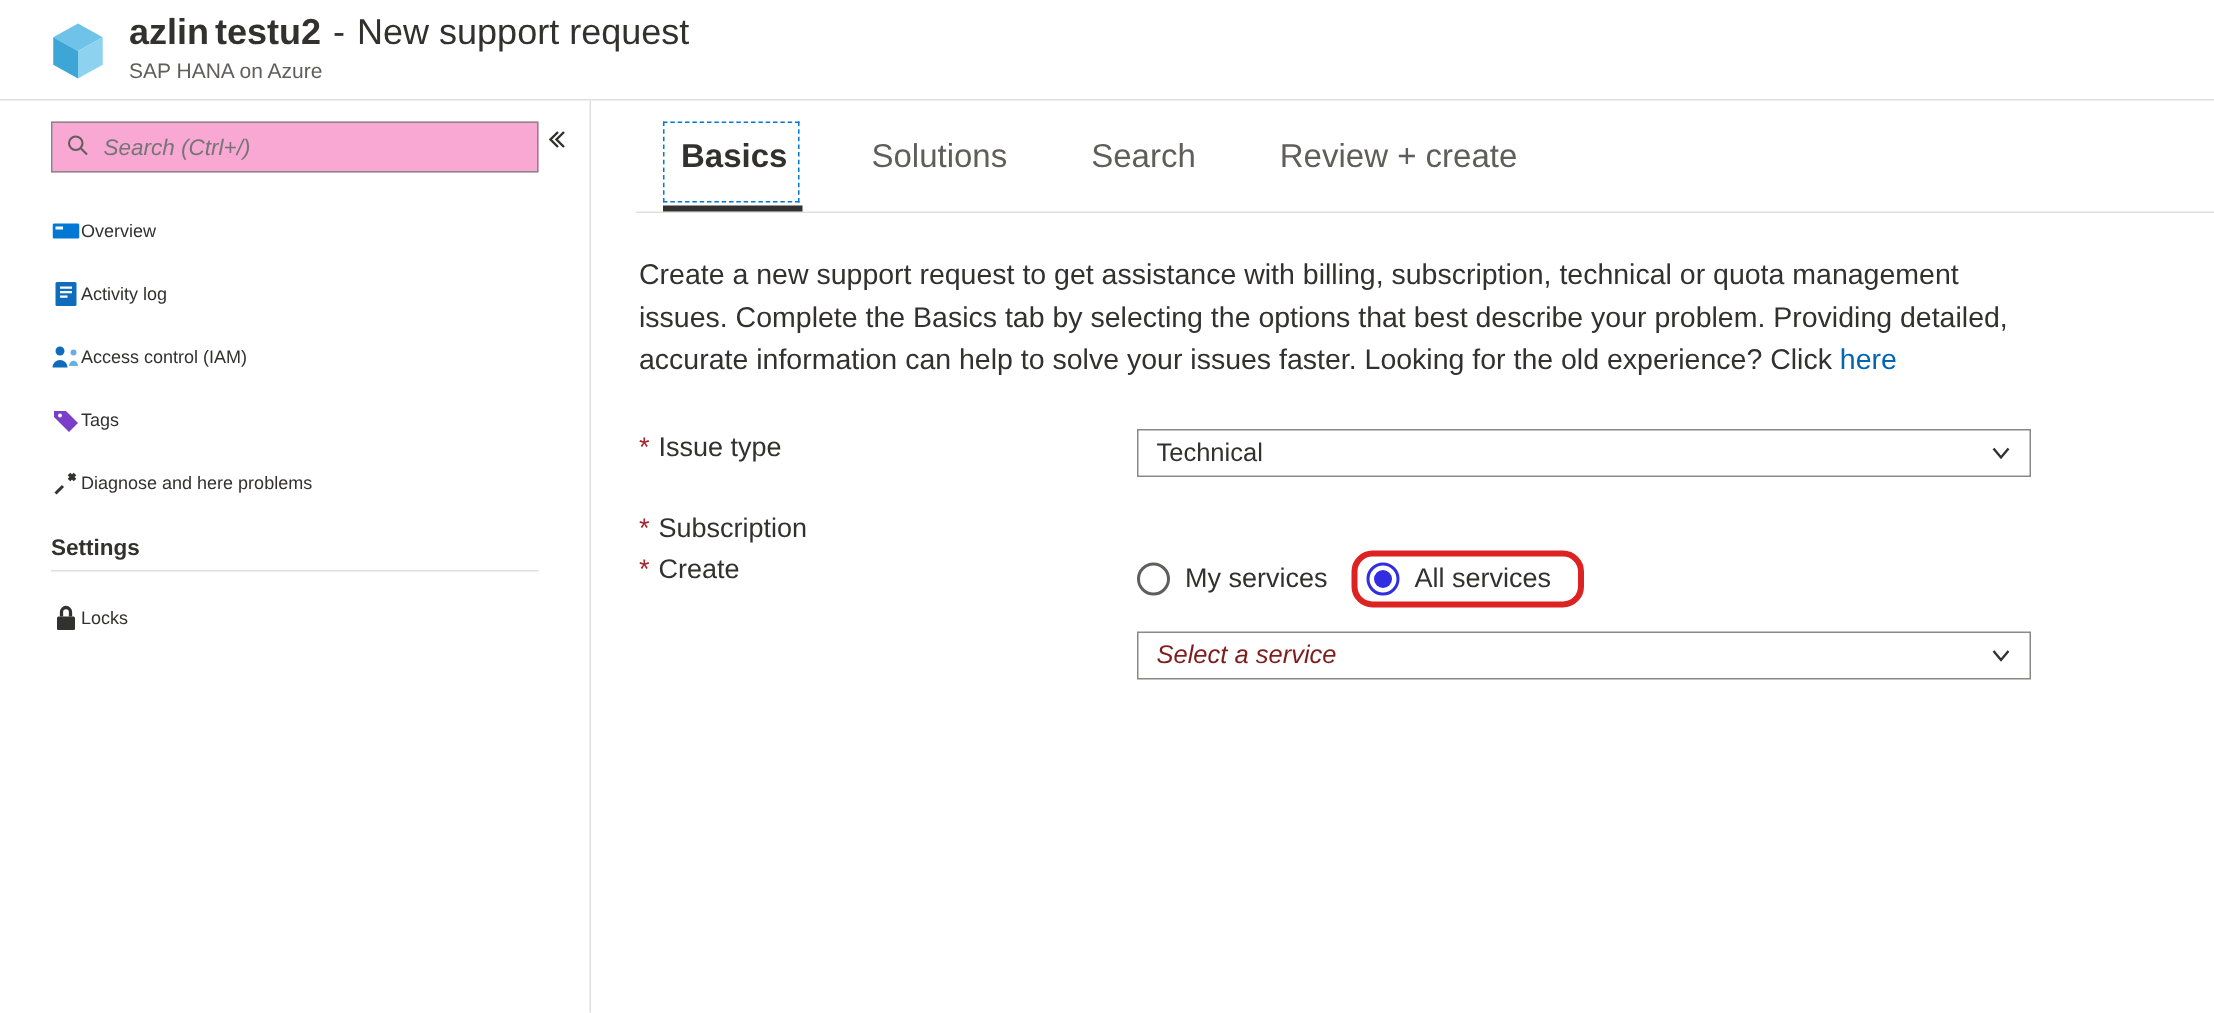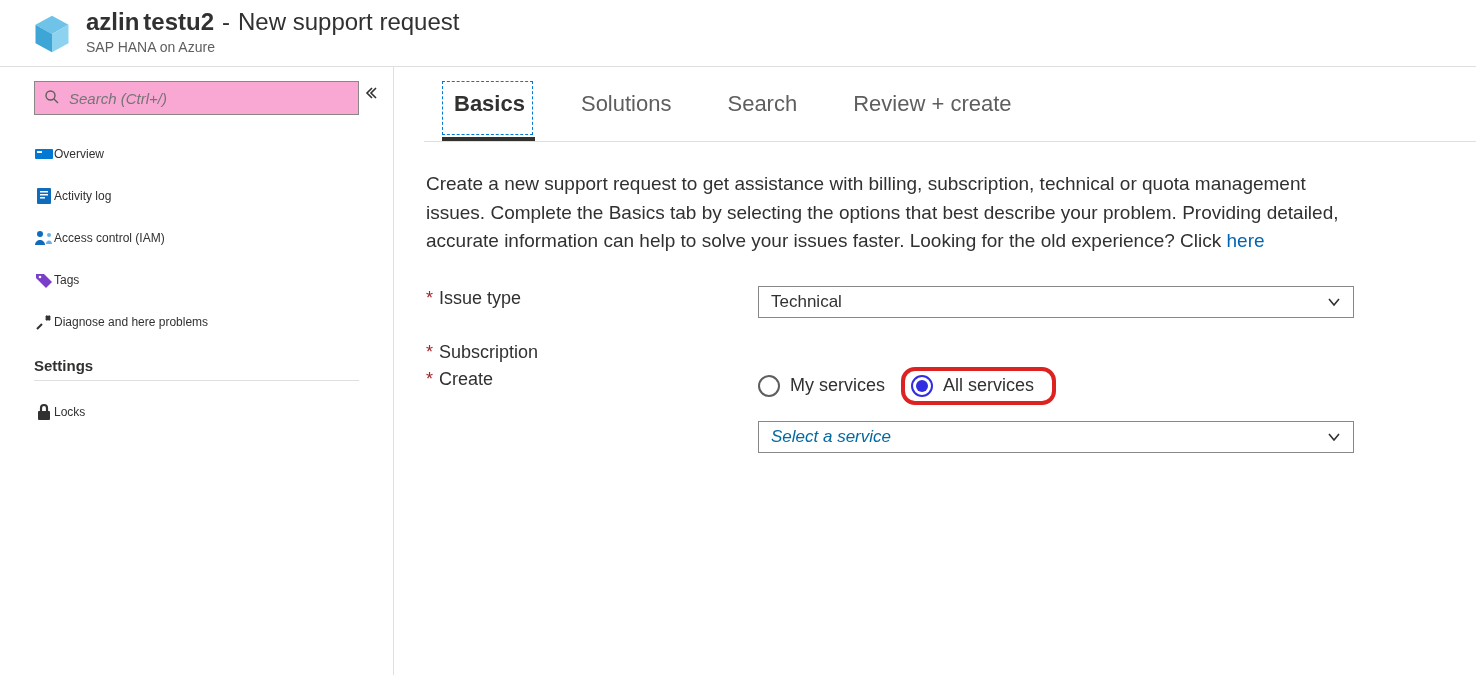--- a/index.html
+++ b/index.html
@@ -36,21 +36,21 @@
 
   .content { padding:28px 70px 0 2px; max-width:1000px; }
   .intro { font-size:19px; line-height:1.5; margin-bottom:30px; }
   .intro a { color:#0065b3; text-decoration:none; }
 
   .form-row { display:flex; align-items:flex-start; margin-bottom:22px; }
   .form-label { width:450px; font-size:18px; display:flex; gap:6px; padding-top:2px; }
   .req { color:#a4262c; }
   .form-control { flex:1; }
   .select { width:596px; height:32px; border:1px solid #8a8886; display:flex; align-items:center; justify-content:space-between; padding:0 12px; font-size:17px; background:#fff; cursor:pointer; }
-  .select.placeholder { color:#0369a1; font-style:italic; }
+  .select.placeholder { color:#7f1d1d; font-style:italic; }
   .chev { width:14px; height:14px; }
   .sub-hint { width:524px; text-align:right; font-size:16px; margin-top:6px; margin-bottom:4px; color:#323130; }
   .sub-hint a { color:#0065b3; text-decoration:none; }
   .info-icon { display:inline-flex; width:16px; height:16px; border-radius:50%; background:#605e5c; color:#fff; align-items:center; justify-content:center; font-size:11px; font-weight:700; margin-left:6px; vertical-align:-2px; }
 
   .radio-group { display:flex; align-items:center; gap:10px; }
   .radio { width:22px; height:22px; border:2px solid #605e5c; border-radius:50%; display:inline-flex; align-items:center; justify-content:center; background:#fff; }
   .radio.selected { border-color:#302ee0; }
   .radio.selected .dot { width:12px; height:12px; border-radius:50%; background:#302ee0; }
   .radio-label { font-size:18px; margin-right:6px; }

